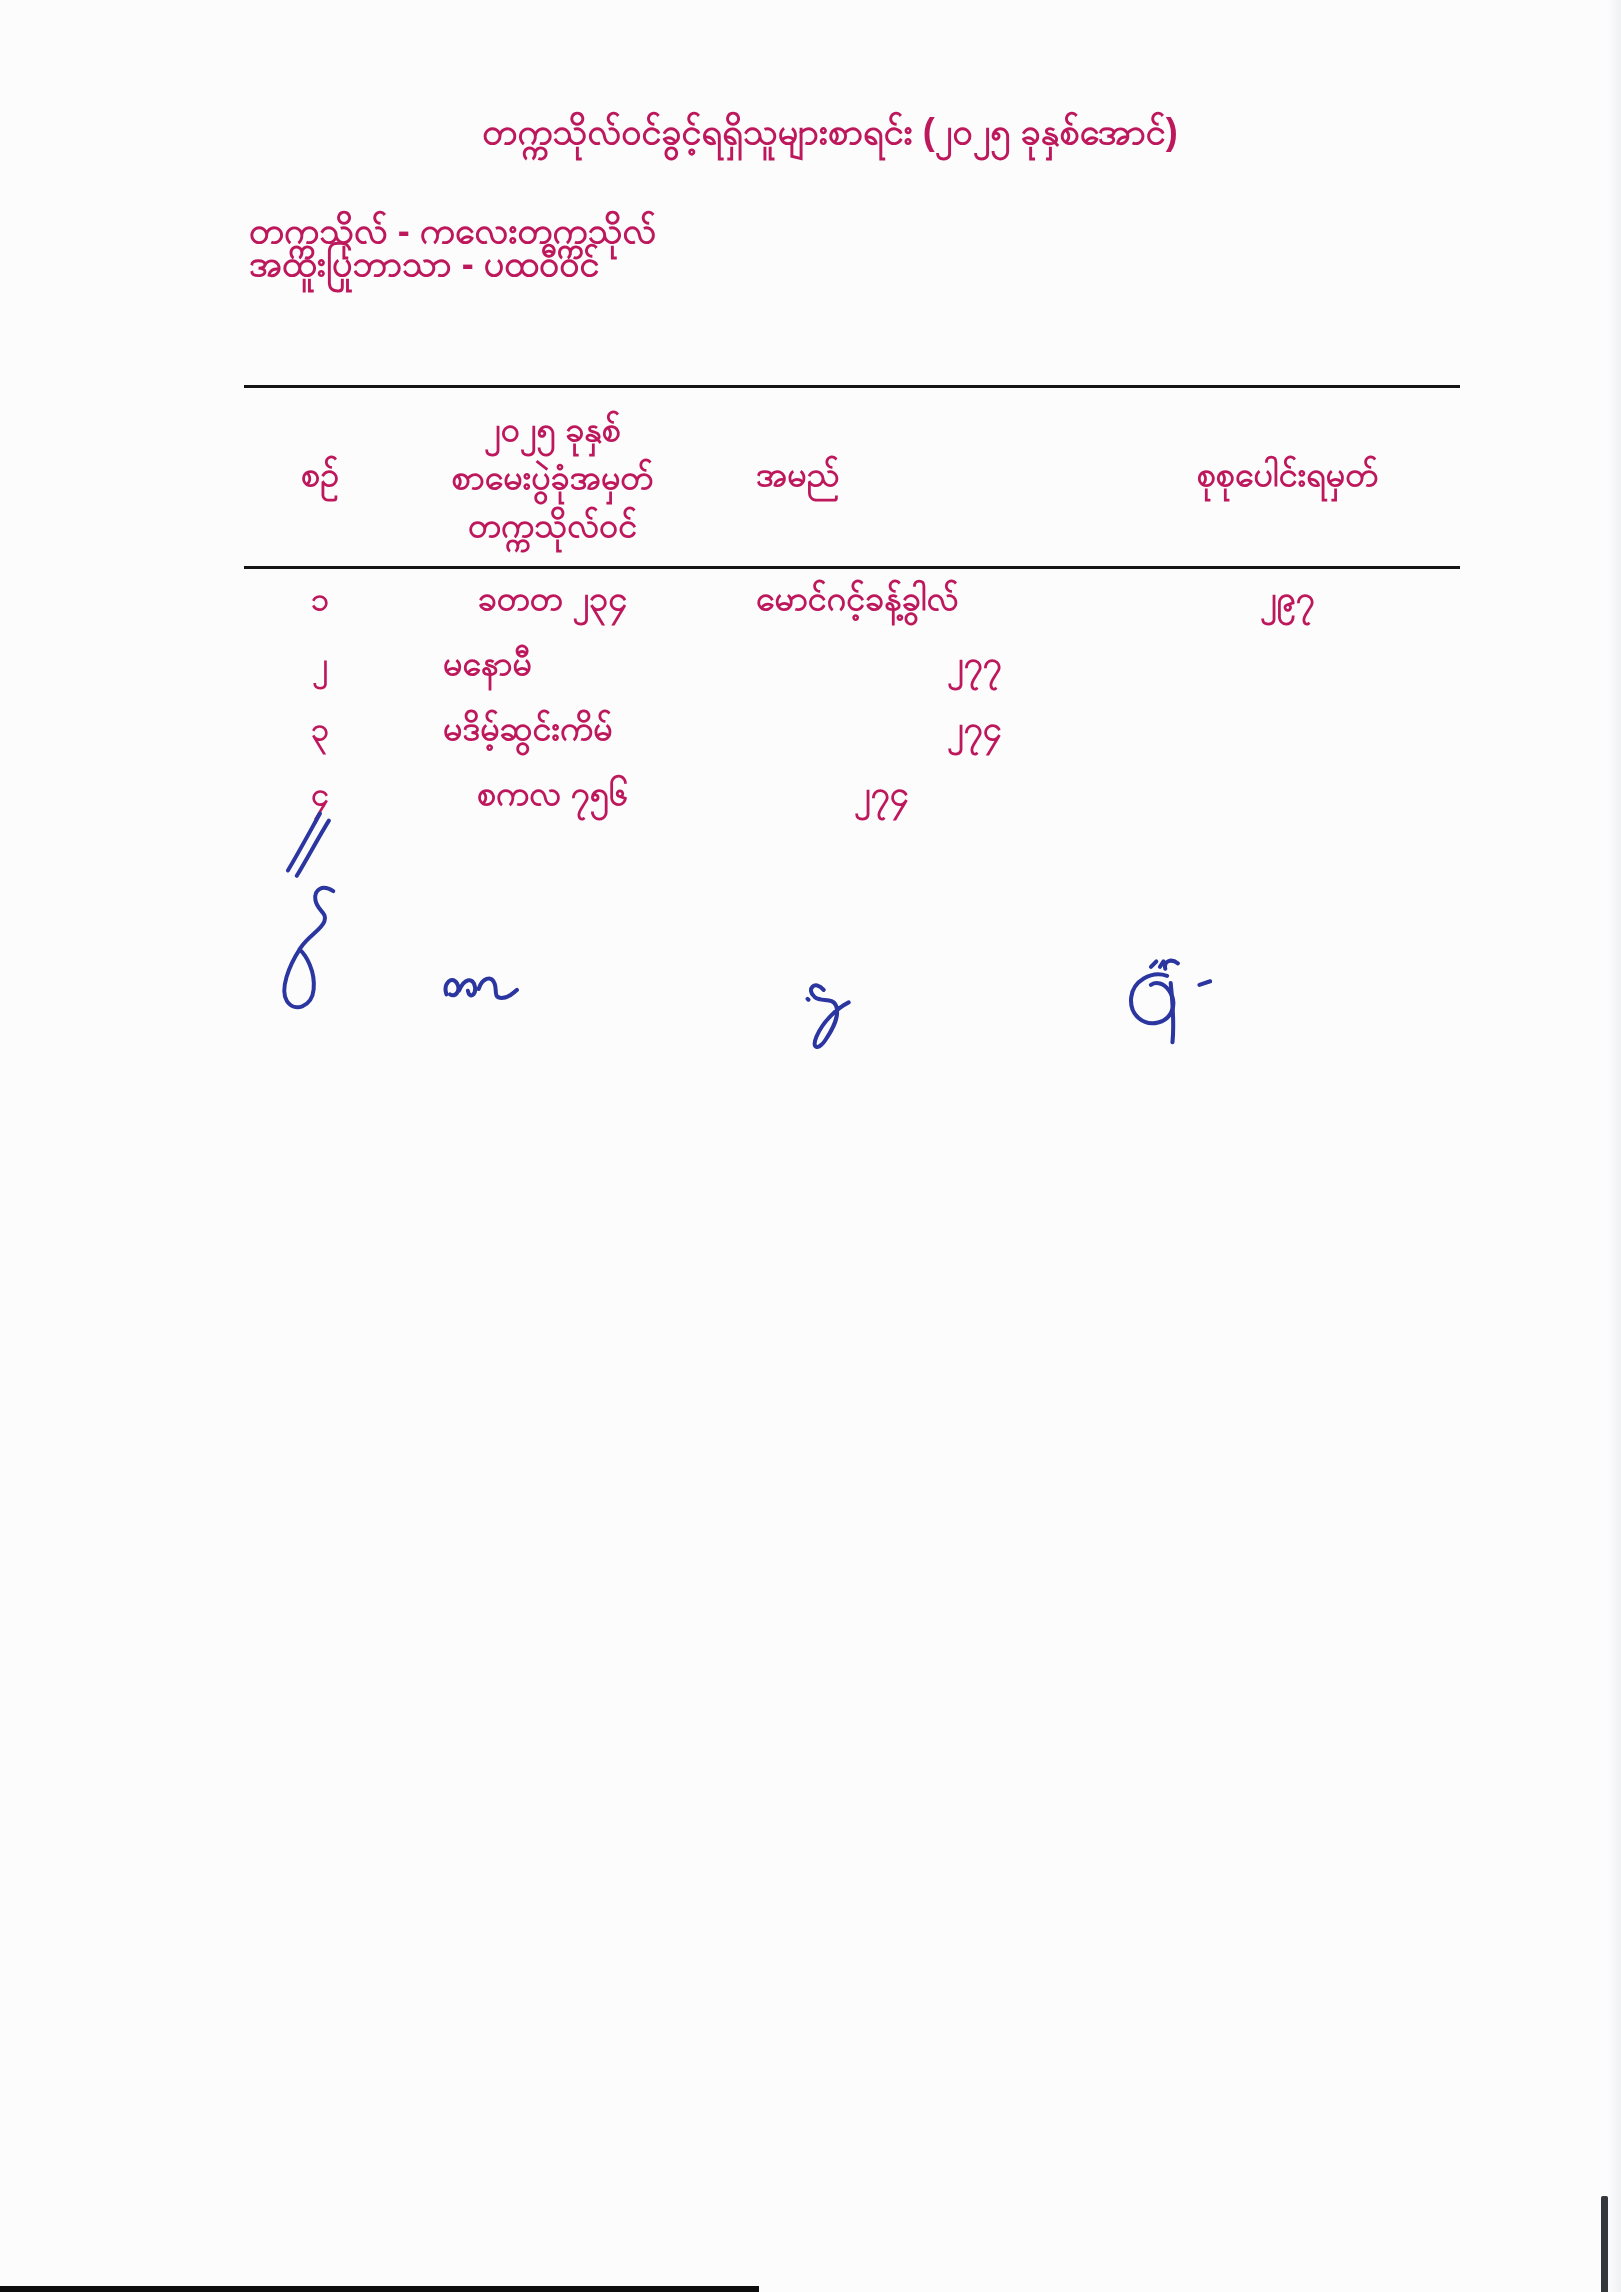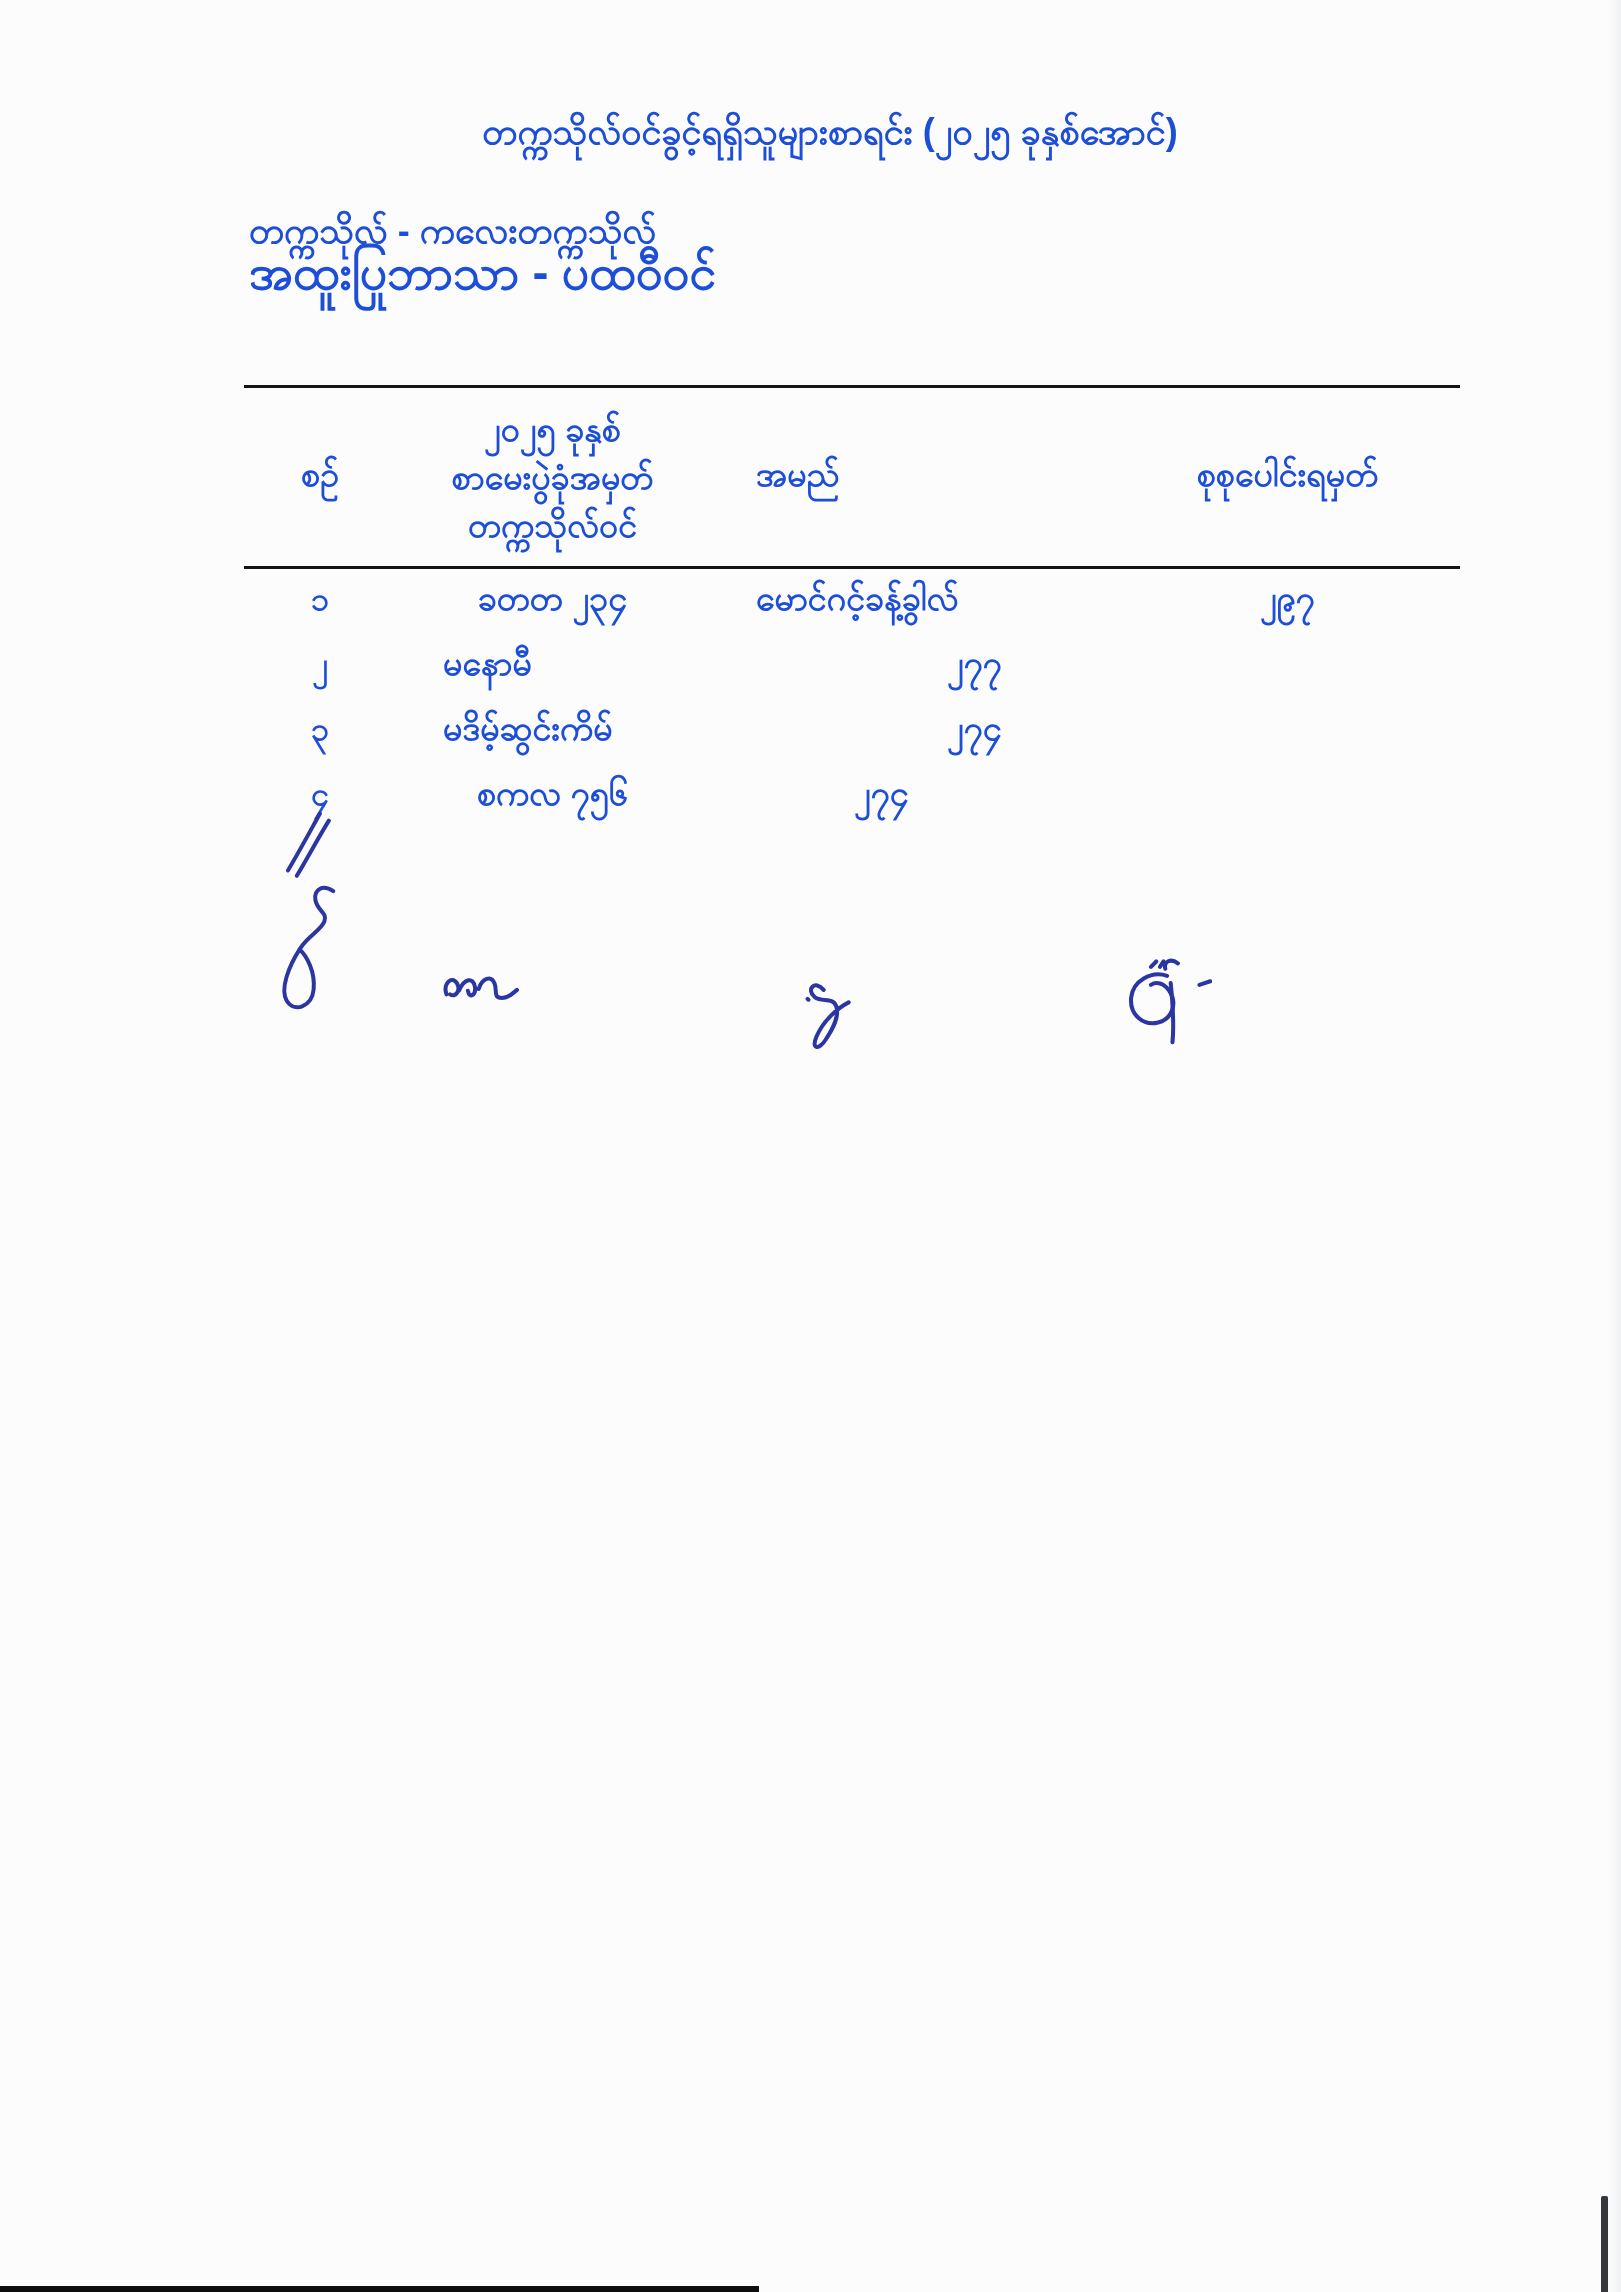--- a/index.html
+++ b/index.html
@@ -2,21 +2,21 @@
 <html style="font-size:14.3px"><head>
 <meta charset="utf-8">
 <style>
   html,body{margin:0;padding:0;background:#e9e9e9;}
   .page{
     position:relative;
     width:1622px;height:2293px;
     margin:0 auto;
     background:#fcfcfd;
     font-family:"Liberation Sans", sans-serif;
-    color:#1d4ed8;
+    color:#be185d;
     overflow:hidden;
   }
   
   .edge-right-light{
     position:absolute;top:0;right:0;width:14.3px;height:100%;
     background:linear-gradient(to left,#e9ebee, rgba(255,255,255,0));
     opacity:.7;
   }
   .edge-right-dark{
     position:absolute;left:1601px;top:2196px;width:7.2px;height:97px;
@@ -32,21 +32,21 @@
     box-sizing:border-box;padding-left:38px;
     text-align:center;
     font-size:36px;font-weight:700;line-height:1.45;
   }
   .line-university{
     position:absolute;top:172px;left:249px;
     font-size:36px;font-weight:700;line-height:1.45;margin-top:33px;
   }
   .line-subject{
     position:absolute;top:238px;left:249px;
-    font-size:48px;font-weight:700;line-height:1.45;
+    font-size:36px;font-weight:700;line-height:1.45;
   }
   .count-line{
     position:absolute;top:322px;left:1048px;width:358px;
     text-align:right;
     font-size:34px;font-weight:700;line-height:1.45;
   }
 
   .results-table{
     position:absolute;left:244px;top:385px;width:1216px;
   }

